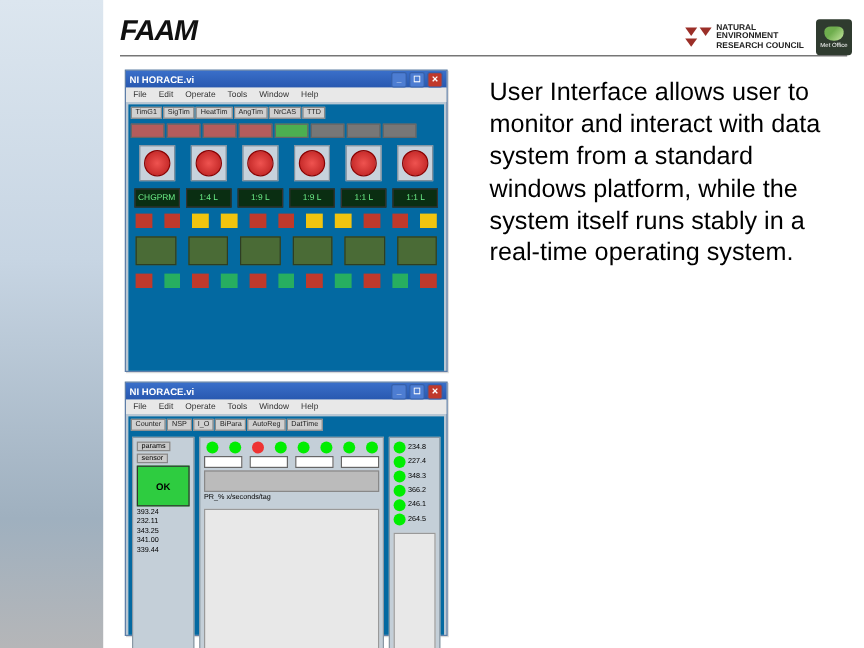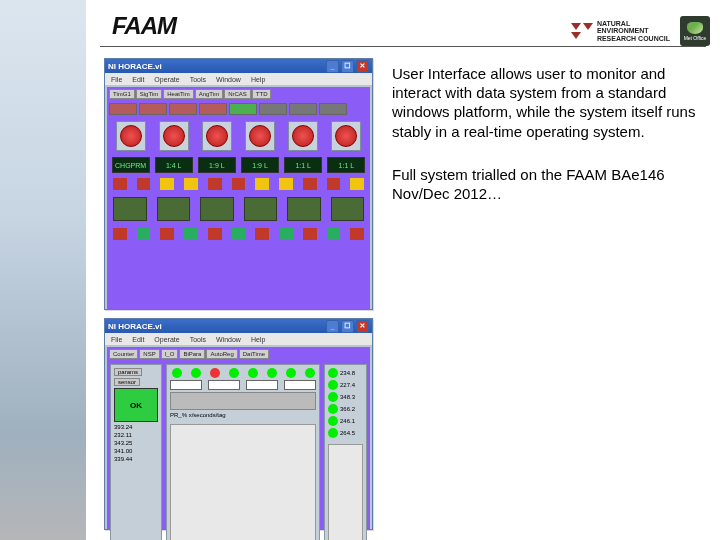--- a/index.html
+++ b/index.html
@@ -22,21 +22,20 @@
   }
   .header {
     position: absolute;
     top: 12px;
     left: 100px;
     right: 10px;
     height: 40px;
     display: flex;
     align-items: flex-start;
     justify-content: space-between;
-    margin-left: 12px;
   }
   .header-left { display: flex; align-items: flex-start; gap: 6px; }
   .faam-logo {
     font-family: Arial, sans-serif;
     font-weight: 900;
     font-style: italic;
     font-size: 24px;
     color: #111;
     padding-right: 2px;
     letter-spacing: -1px;
@@ -95,23 +94,23 @@
   .met-swirl {
     width: 16px; height: 12px;
     background: linear-gradient(135deg, #6fae4e 40%, #c7e8a1 100%);
     border-radius: 40% 40% 60% 60%;
   }
   .met-label { color: #fff; font-size: 5px; }
 
   .body-text {
     position: absolute;
     top: 64px;
-    left: 392px;
+    left: 408px;
     right: 20px;
-    font-size: 15px;
+    font-size: 21px;
     line-height: 1.28;
     color: #000;
   }
   .body-text p { margin: 0 0 24px 0; }
 
   .screenshot {
     position: absolute;
     left: 104px;
     width: 267px;
     border: 1px solid #5e7ea8;
@@ -142,21 +141,21 @@
     display: flex;
     gap: 10px;
     padding: 0 6px;
     align-items: center;
     font-size: 7px;
     color: #333;
   }
   .inner {
     position: relative;
     margin: 2px;
-    background: #8b5cf6;
+    background: #0369a1;
     height: calc(100% - 28px);
   }
   .tabrow {
     display: flex;
     gap: 1px;
     padding: 2px;
   }
   .tab {
     background: #d0d0d0;
     border: 1px solid #888;
@@ -226,21 +225,20 @@
     <div class="met-box">
       <div class="met-swirl"></div>
       <div class="met-label">Met Office</div>
     </div>
   </div>
 </div>
 <div class="header-rule"></div>
 
 <div class="body-text">
   <p>User Interface allows user to monitor and interact with data system from a standard windows platform, while the system itself runs stably in a real-time operating system.</p>
-  <p>Full system trialled on the FAAM BAe146 Nov/Dec 2012…</p>
 </div>
 
 <div class="screenshot s1">
   <div class="titlebar">
     <span>NI HORACE.vi</span>
     <div class="tb-ctrls">
       <div class="tb-btn">_</div>
       <div class="tb-btn">☐</div>
       <div class="tb-btn tb-close">✕</div>
     </div>

